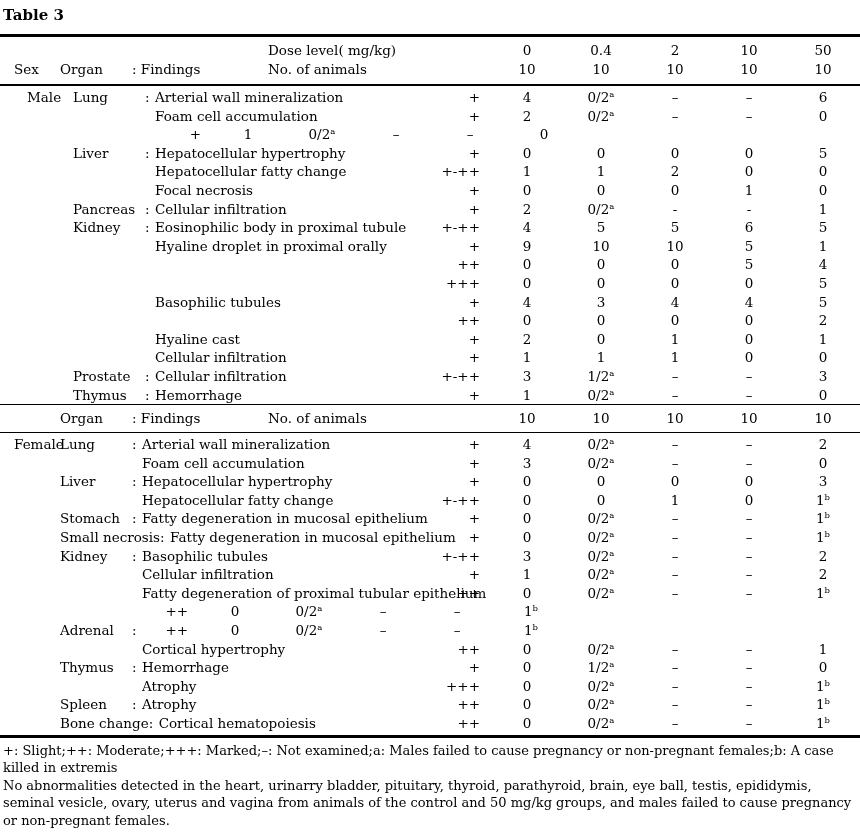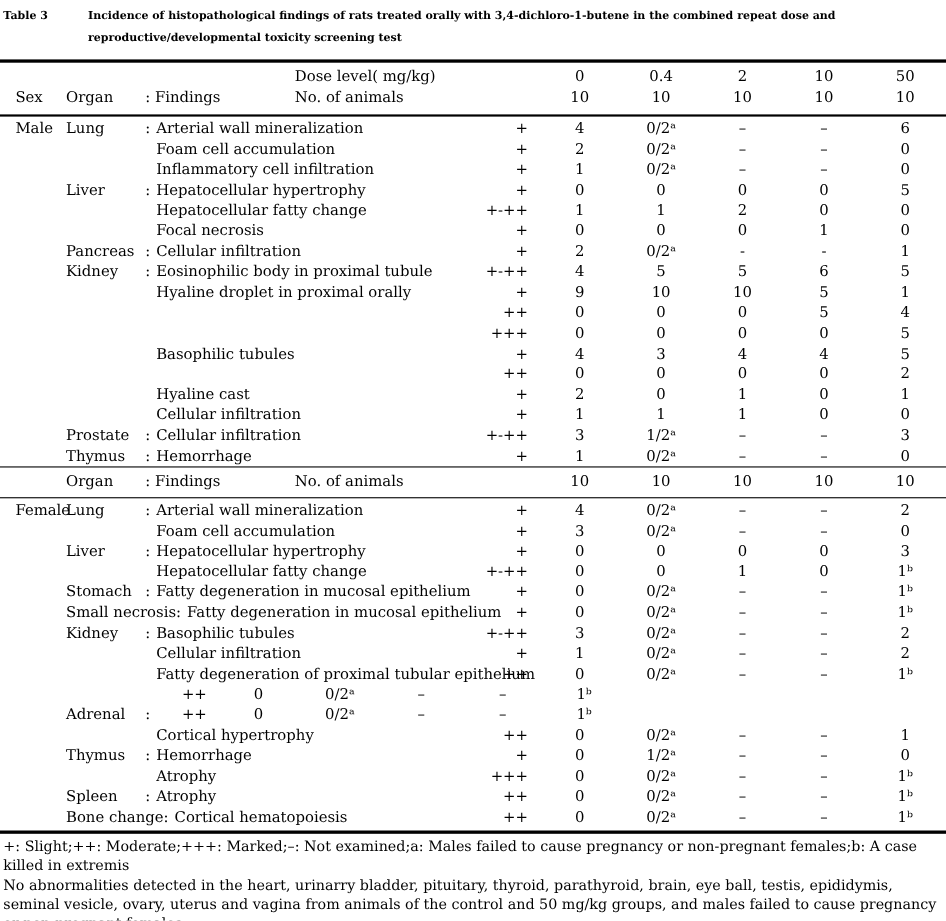--- a/index.html
+++ b/index.html
@@ -6,38 +6,38 @@
   html,body { background:#ffffff; }
   body {
     width:860px; color:#000;
     font-family:"DejaVu Serif","Liberation Serif",serif;
     font-size:13.5px;
     -webkit-font-smoothing:antialiased;
   }
   .page { width:860px; height:837px; background:#fff; overflow:hidden; position:relative; }
 
   
-  .title { display:flex; padding:5px 6px 0 3px; font-weight:bold; font-size:10px; line-height:20px; }
+  .title { display:flex; padding:5px 6px 0 3px; font-weight:bold; font-size:15px; line-height:20px; }
   .title-label { width:77px; flex:none; }
   .title-text { width:770px; }
 
   
   .rule { background:#000; width:860px; }
   .rule-top { height:3px; margin-top:9px; }
   .rule-hdr { height:2px; }
   .rule-thin { height:1px; }
   .rule-bottom { height:3px; margin-top:2px; }
 
   
   .hrow, .drow { display:flex; align-items:flex-end; padding-left:14px; white-space:nowrap; }
   .hrow { line-height:19px; }
   .drow { line-height:18.6px; }
   .header-block { padding:4px 0 5px 0; }
   .mid-header { padding:4px 0 4px 0; }
-  .male-section { padding-top:2px; }
+  .male-section { padding-top:2px;padding-left:13px; }
   .female-section { padding-top:2px; }
 
   .c-sex    { width:46px;  flex:none; }
   .c-organ  { min-width:72px; flex:none; }
   .c-colon  { width:10px;  flex:none; }
   .c-finding{ flex:1; min-width:0; }
   .c-grade  { width:56px;  flex:none; text-align:right; padding-right:10px; }
   .c-val    { width:74px;  flex:none; text-align:center; }
 
   
@@ -47,21 +47,20 @@
   
   .footnotes { padding:4px 4px 0 3px; font-size:13px; line-height:17.6px; }
 </style>
 </head>
 <body>
 
 <div class="page">
 
   <div class="title">
     <div class="title-label">Table 3</div>
-    <div class="title-text">Incidence of histopathological findings of rats treated orally with 3,4-dichloro-1-butene in the combined repeat dose and reproductive/developmental toxicity screening test</div>
   </div>
 
   <div class="rule rule-top"></div>
 
   <div class="header-block">
     <div class="hrow">
       <div class="c-sex"></div>
       <div class="c-organ"></div>
       <div class="h-findings"></div>
       <div class="h-mid">Dose level( mg/kg)</div>
@@ -110,21 +109,20 @@
     <div class="c-val">0/2ᵃ</div>
     <div class="c-val">–</div>
     <div class="c-val">–</div>
     <div class="c-val">0</div>
   </div>
 
   <div class="drow">
     <div class="c-sex"></div>
     <div class="c-organ"></div>
     <div class="c-colon"></div>
-    <div class="c-finding">Inflammatory cell infiltration</div>
     <div class="c-grade">+</div>
     <div class="c-val">1</div>
     <div class="c-val">0/2ᵃ</div>
     <div class="c-val">–</div>
     <div class="c-val">–</div>
     <div class="c-val">0</div>
   </div>
 
   <div class="drow">
     <div class="c-sex"></div>

